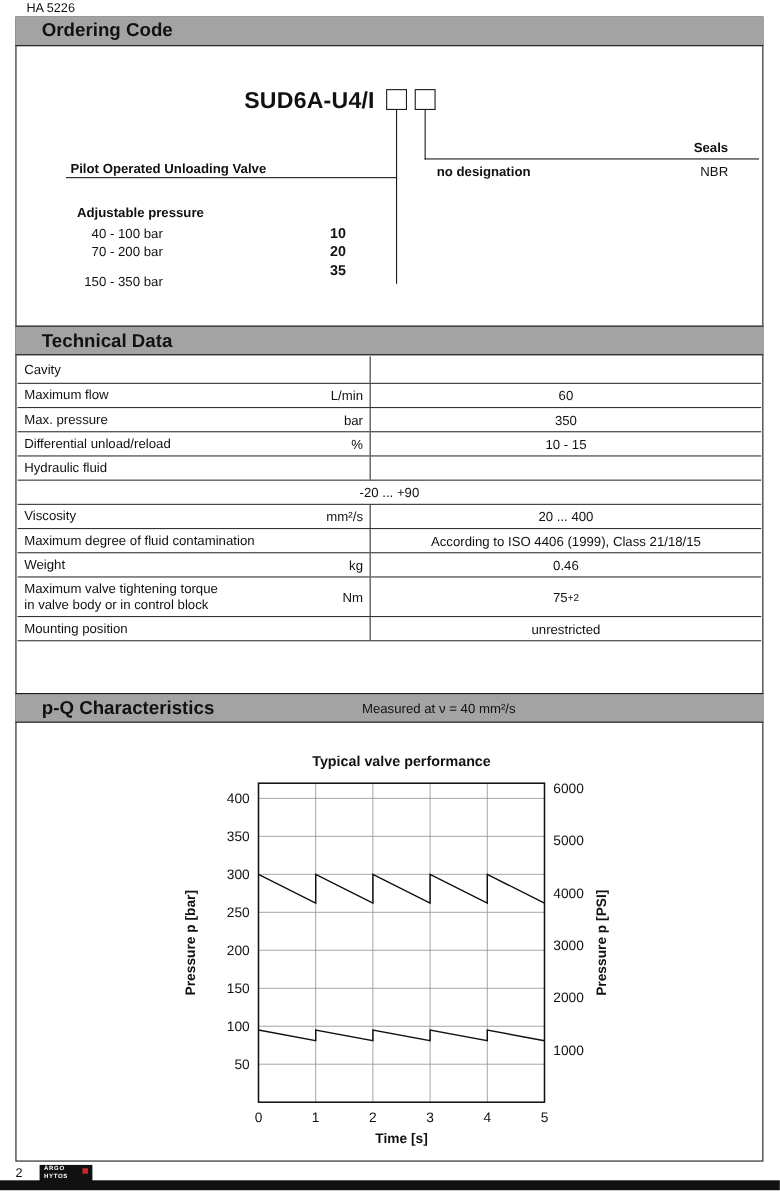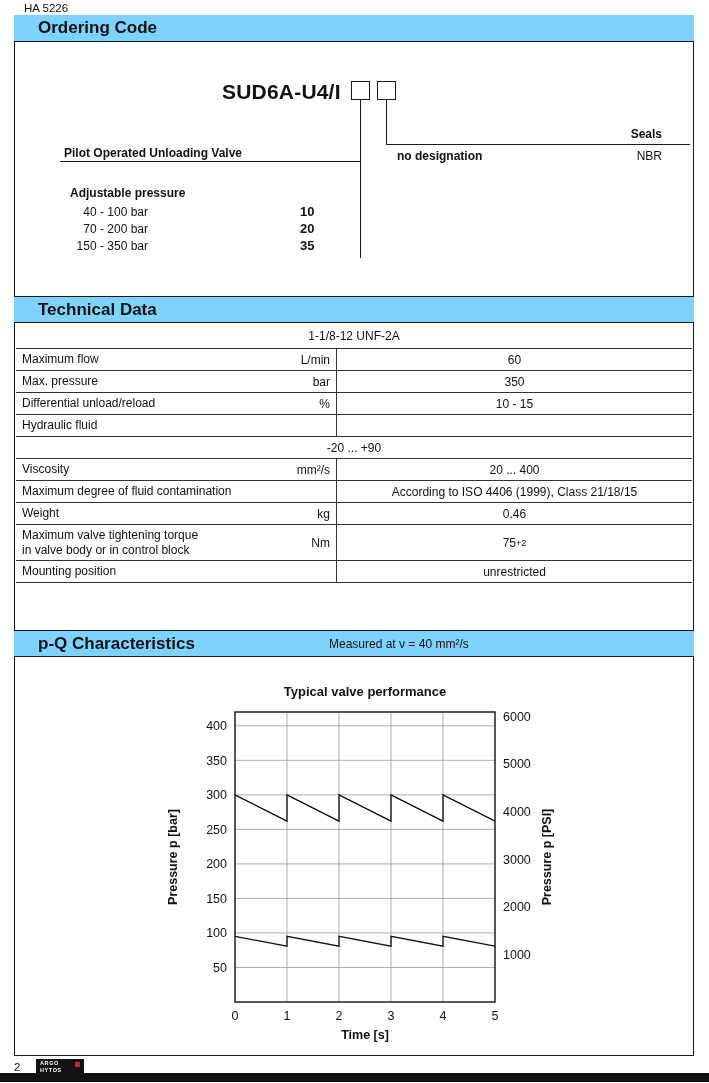--- a/index.html
+++ b/index.html
@@ -3,21 +3,21 @@
 <meta charset="utf-8">
 <style>
   * { margin:0; padding:0; box-sizing:border-box; }
   html,body { width:709px; height:1083px; background:#fff; overflow:hidden; }
   body { font-family:"Liberation Sans", sans-serif; color:#111; position:relative; }
 
   .doc-code { position:absolute; left:24px; top:2px; font-size:11.5px; }
   .page-border { position:absolute; left:14px; top:15px; width:680px; height:1041px; border:1.8px solid #1a1a1a; }
 
   .sec-head { position:absolute; left:14px; width:680px; height:27px; border-bottom:1.8px solid #1a1a1a;
-              line-height:26px; font-size:17px; font-weight:bold; padding-left:24px; background:#7dd3fc; }
+              line-height:26px; font-size:17px; font-weight:bold; padding-left:24px; background:#a3a3a3; }
   .sec-head.topline { border-top:1.8px solid #1a1a1a; }
   .sec-note { position:absolute; left:315px; top:6px; font-size:12px; font-weight:normal; line-height:14px; }
 
   .hline { position:absolute; height:1.4px; background:#1a1a1a; }
   .vline { position:absolute; width:1.4px; background:#1a1a1a; }
   .obox  { position:absolute; width:19px; height:19px; border:1.6px solid #1a1a1a; background:#fff; }
   .model { position:absolute; left:222px; top:80px; font-size:21px; font-weight:bold; letter-spacing:0.2px; }
   .lbl   { position:absolute; font-size:12px; }
   .b     { font-weight:bold; }
   .rng   { left:40px; width:108px; text-align:right; }
@@ -74,30 +74,33 @@
 
 <div class="lbl b right-block" style="top:127px;">Seals</div>
 <div class="lbl b" style="left:397px; top:149px;">no designation</div>
 <div class="lbl right-block" style="top:149px;">NBR</div>
 
 <div class="lbl b" style="left:70px; top:186px;">Adjustable pressure</div>
 <div class="lbl rng" style="top:205px;">40 - 100 bar</div>
 <div class="code" style="top:204px;">10</div>
 <div class="lbl rng" style="top:222px;">70 - 200 bar</div>
 <div class="code" style="top:221px;">20</div>
-<div class="lbl rng" style="top:239px;">150 - 350 bar</div>
+<div class="lbl rng" style="top:249px;">150 - 350 bar</div>
 <div class="code" style="top:238px;">35</div>
 
 <div class="sec-head topline" style="top:296px;">
   <span>Technical Data</span>
 </div>
 
 <div class="table">
     <div class="trow">
-    <div class="tval">1-1/8-12 UNF-2A</div>
+    <div class="tleft">
+      <span class="tname">Cavity</span>
+      <span class="tunit"></span>
+    </div>
   </div>
     <div class="trow">
     <div class="tleft">
       <span class="tname">Maximum flow</span>
       <span class="tunit">L/min</span>
     </div>
     <div class="tval">60</div>
   </div>
     <div class="trow">
     <div class="tleft">

